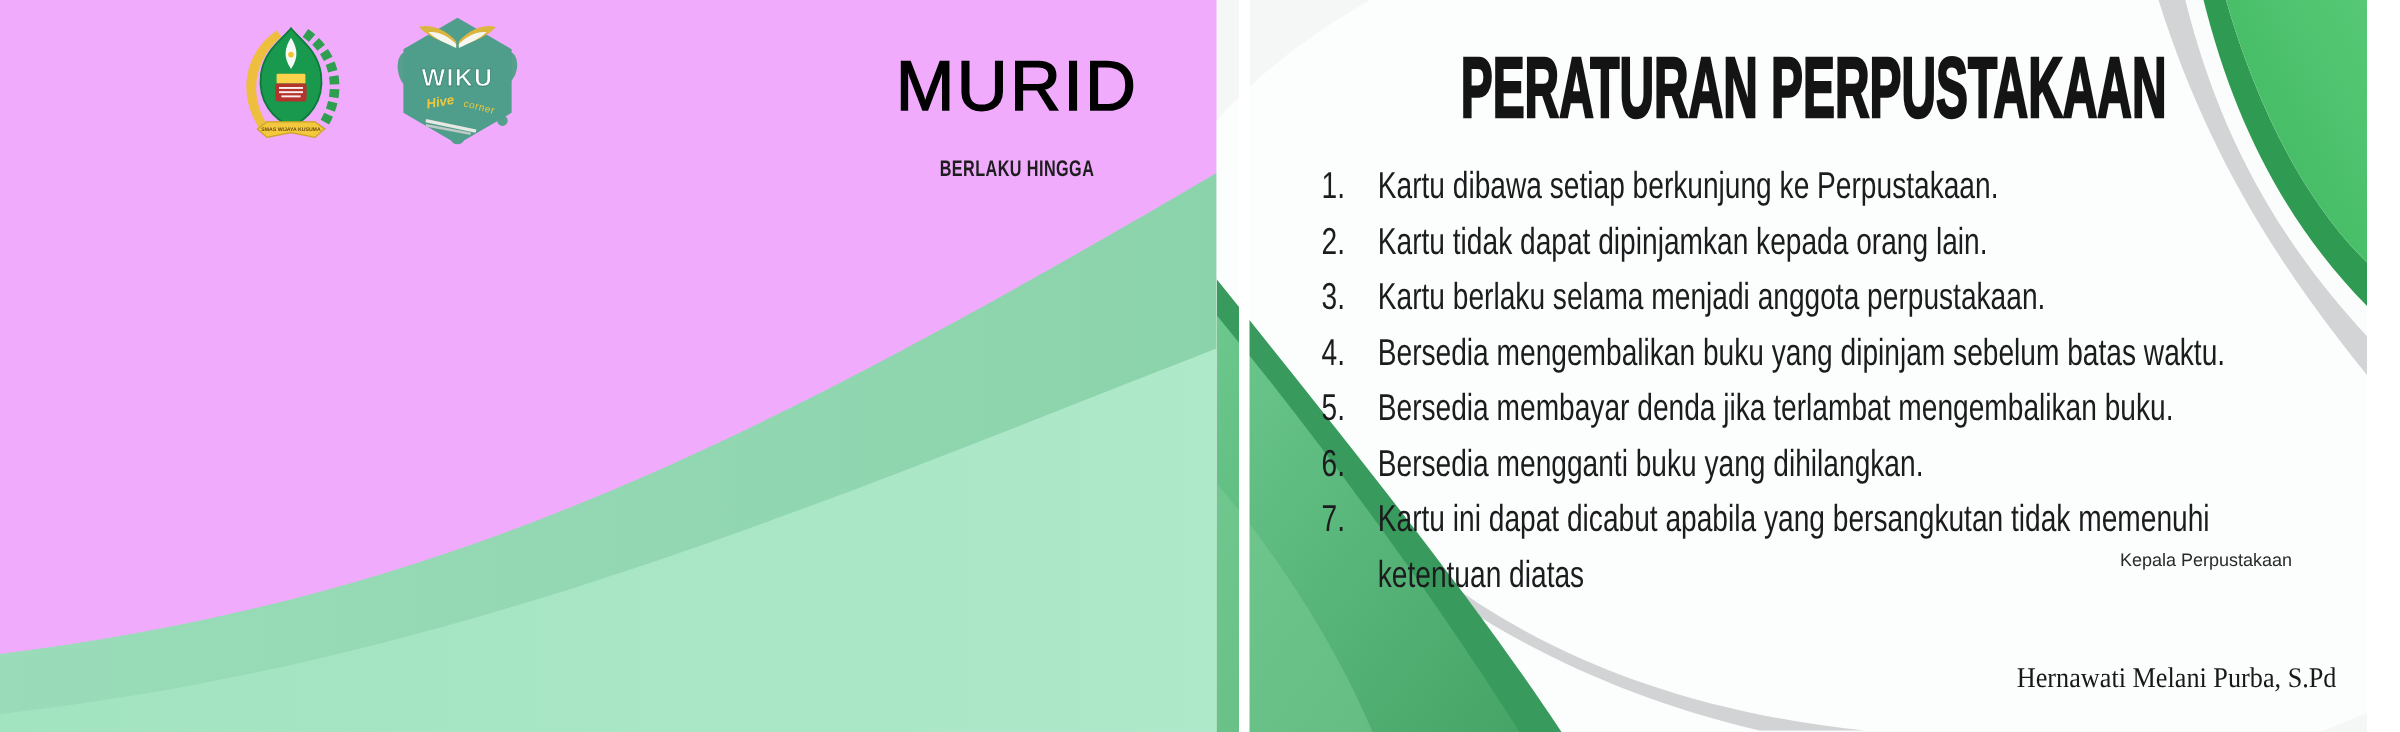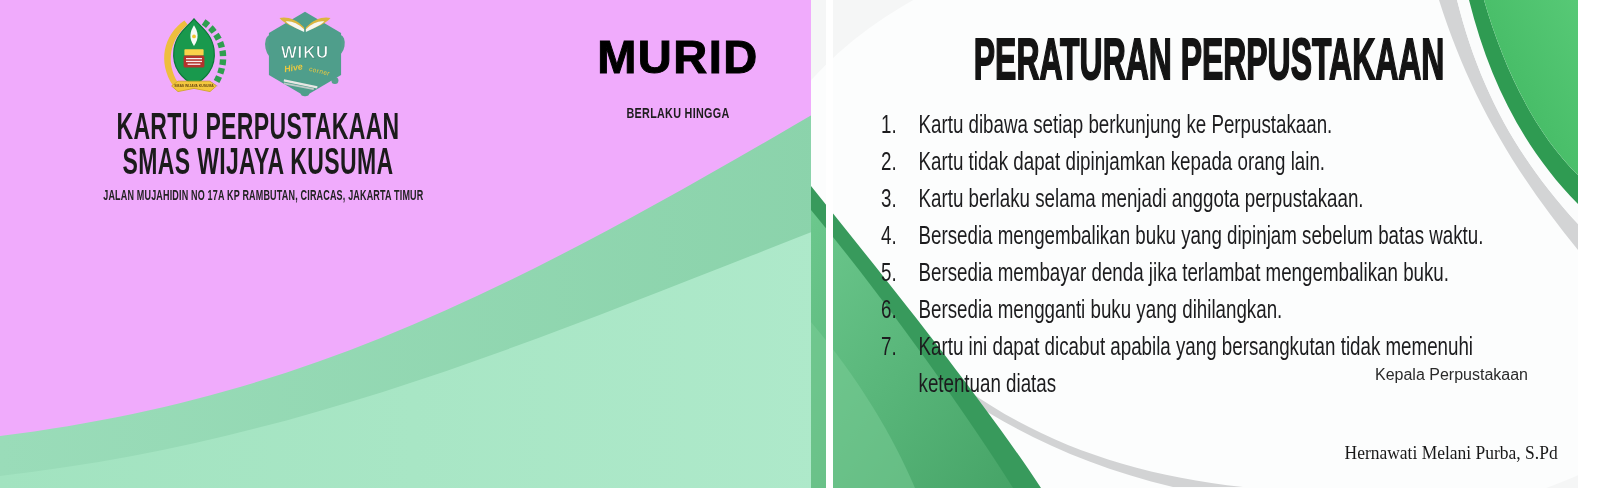--- a/index.html
+++ b/index.html
@@ -12,36 +12,36 @@
   .bg { position:absolute; left:0; top:0; width:100%; height:100%; }
 
   
   .logos { position:absolute; top:10px; left:154px; display:flex; gap:24px; align-items:center; }
   .front-titles { position:absolute; left:0; top:109px; width:516px; text-align:center; color:#1b1b1b; }
   .ft { font-size:36px; font-weight:700; line-height:35px; height:35px; white-space:nowrap;
         transform:scaleX(0.64); transform-origin:50% 0; letter-spacing:0.5px; }
   .addr { margin-top:8px; font-size:15px; font-weight:700; line-height:16px; white-space:nowrap;
           transform:scaleX(0.60); transform-origin:50% 0; letter-spacing:0.3px; color:#222; }
   .member { position:absolute; left:540px; top:0; width:276px; text-align:center; color:#000; }
-  .murid { margin-top:30px; font-size:47px; line-height:54px; font-weight:700; letter-spacing:1.5px;
+  .murid { margin-top:30px; font-size:47px; line-height:54px; font-weight:400; letter-spacing:1.5px;
            -webkit-text-stroke:1px #000; white-space:nowrap; }
   .valid { margin-top:20px; font-size:15px; font-weight:700; line-height:17px; white-space:nowrap;
            transform:scaleX(0.72); transform-origin:50% 0; letter-spacing:0.4px; color:#1d1d1d; }
 
   
   .rules-title { position:absolute; top:29px; left:0; width:740px; text-align:center;
                  font-size:57px; line-height:60px; font-weight:700; color:#141414; white-space:nowrap;
                  transform:scaleX(0.56); transform-origin:50% 0; -webkit-text-stroke:1.8px #141414; }
   .rules { position:absolute; left:70px; top:106px; width:890px; list-style:none;
            transform:scaleX(0.75); transform-origin:0 0;
            font-size:25px; line-height:37px; color:#1c1c1e; }
   .rules li { display:flex; }
   .rules .no { flex:0 0 50px; }
   .rules .tx { flex:1; max-width:840px; }
-  .sig-role { position:absolute; top:366px; right:50px; font-size:16px; color:#2a2a2a; }
+  .sig-role { position:absolute; top:366px; right:50px; font-size:12px; color:#2a2a2a; }
   .sig-name { position:absolute; top:442px; right:20px; font-family:"Liberation Serif", serif;
               font-size:19px; color:#181818; transform:scaleX(0.92); transform-origin:100% 50%; white-space:nowrap; }
 </style>
 </head>
 <body>
 
 <div class="stage">
 
   <section class="card front">
     <svg class="bg" viewBox="0 0 827 488" aria-hidden="true">
@@ -95,25 +95,20 @@
         <text x="50" y="54" text-anchor="middle" font-size="19" font-weight="bold" letter-spacing="1" fill="#fefefe" stroke="#37816f" stroke-width="0.6">WIKU</text>
         <text x="37" y="69" text-anchor="middle" font-size="10" font-weight="bold" font-style="italic" fill="#ecc93f" transform="rotate(-10 37 66)">Hive</text>
         <text x="66" y="72" text-anchor="middle" font-size="7.5" letter-spacing="0.5" fill="#ecc93f" transform="rotate(14 66 72)">corner</text>
         <g>
           <line x1="26" y1="80" x2="64" y2="88" stroke="#e8e8e4" stroke-width="2.6"></line>
           <line x1="26" y1="83.5" x2="60" y2="90" stroke="#bfcac7" stroke-width="2"></line>
         </g>
       </svg>
     </div>
 
-    <div class="front-titles">
-      <div class="ft">KARTU PERPUSTAKAAN</div>
-      <div class="ft">SMAS WIJAYA KUSUMA</div>
-      <div class="addr">JALAN MUJAHIDIN NO 17A KP RAMBUTAN, CIRACAS, JAKARTA TIMUR</div>
-    </div>
 
     <div class="member">
       <div class="murid">MURID</div>
       <div class="valid">BERLAKU HINGGA</div>
     </div>
   </section>
 
   <div class="divider"></div>
 
   <section class="card back">

